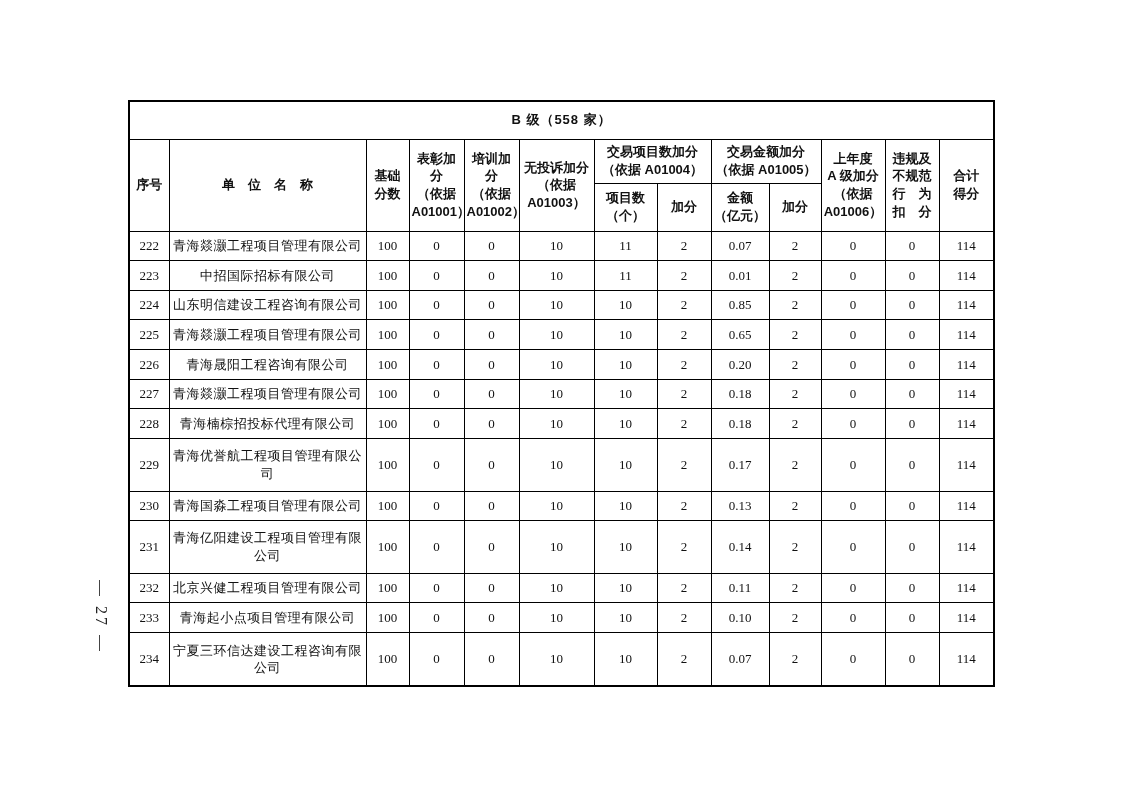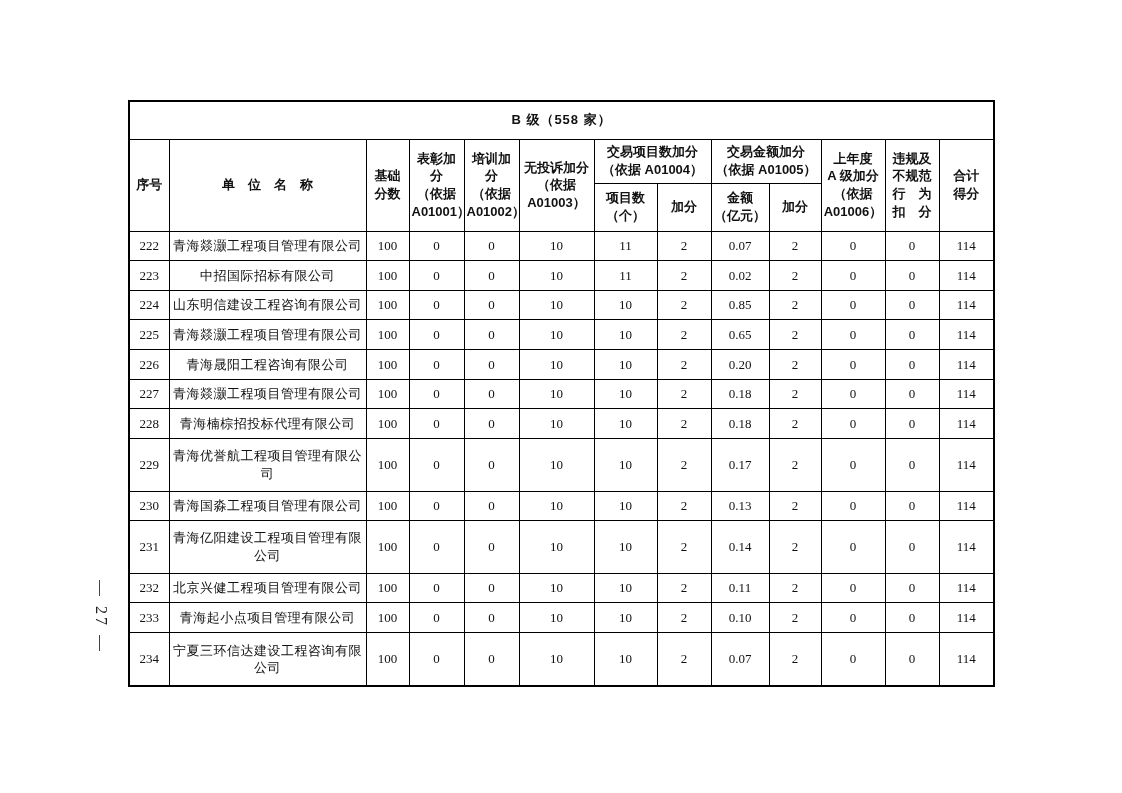--- a/index.html
+++ b/index.html
@@ -160,21 +160,21 @@
           </tr>
           <tr>
             <td>223</td>
             <td class="name-cell">中招国际招标有限公司</td>
             <td>100</td>
             <td>0</td>
             <td>0</td>
             <td>10</td>
             <td>11</td>
             <td>2</td>
-            <td>0.02</td>
+            <td>0.01</td>
             <td>2</td>
             <td>0</td>
             <td>0</td>
             <td>114</td>
           </tr>
           <tr>
             <td>224</td>
             <td class="name-cell">山东明信建设工程咨询有限公司</td>
             <td>100</td>
             <td>0</td>

